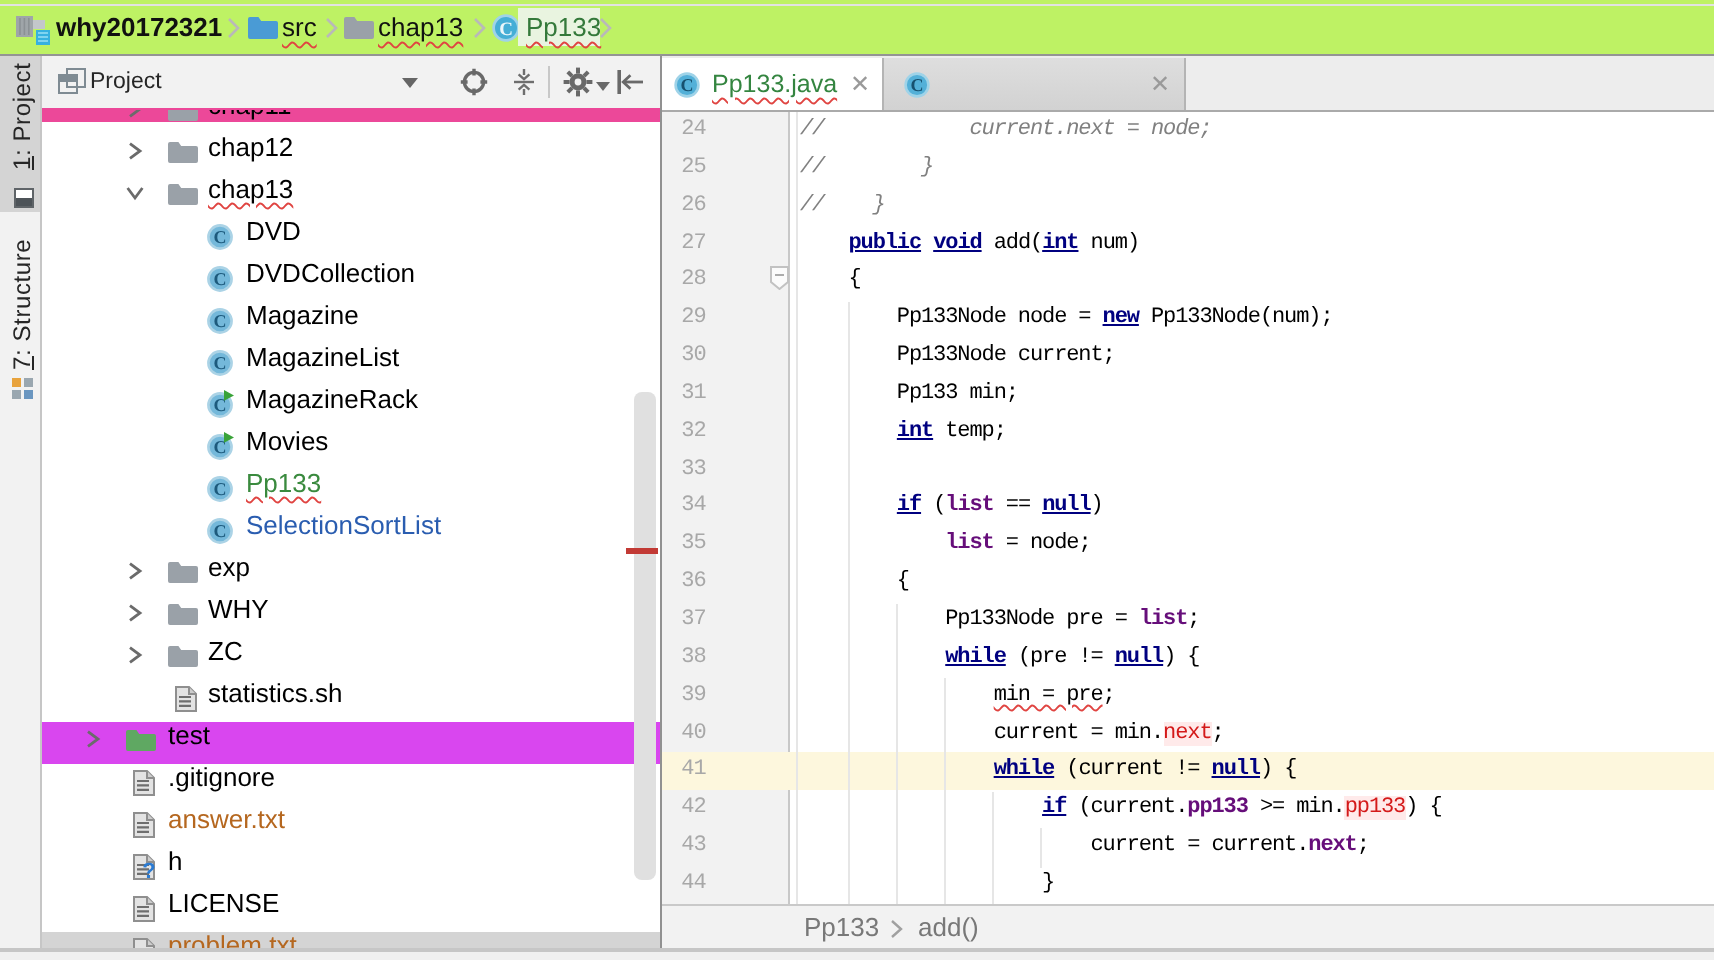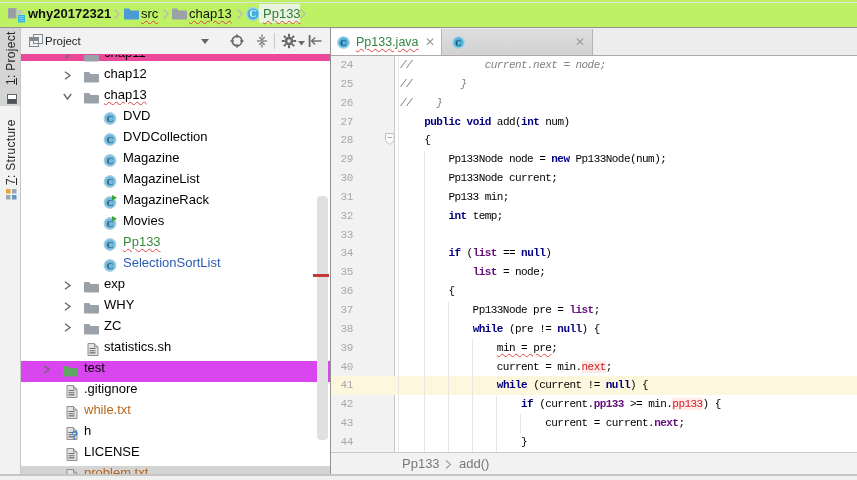--- a/index.html
+++ b/index.html
@@ -26,21 +26,21 @@
   #vsep{left:330px;top:28px;width:1px;height:447px;background:#919191;}
   
   #tabbar{left:331px;top:28px;width:526px;height:27px;background:#ededed;border-bottom:1px solid #aaa;}
   .tab{position:absolute;top:1px;height:26px;font-size:12.5px;}
   
   #editor{left:331px;top:56px;width:526px;height:396px;background:#fff;overflow:hidden;}
   #gutter{position:absolute;left:0;top:0;width:63px;height:396px;background:#f2f2f2;border-right:1px solid #c8c8c8;}
   pre{margin:0;font-family:"Liberation Mono",monospace;font-size:11px;line-height:18.85px;letter-spacing:-0.55px;}
   #lnums{position:absolute;left:0;top:0;width:22px;text-align:right;color:#a8a8a8;font-size:11px;letter-spacing:-0.4px;}
   #code{position:absolute;left:69px;top:0;color:#000;}
-  .kw{color:#000080;font-weight:bold;}
+  .kw{color:#000080;font-weight:bold;text-decoration:underline;}
   .cm{color:#808080;font-style:italic;}
   .fld{color:#660e7a;font-weight:bold;}
   .err{color:#d41a1a;background:#ffeaea;}
   .guide{position:absolute;width:1px;background:#e6e6e6;}
   
   #botbar{left:331px;top:452px;width:526px;height:22px;background:#f2f2f2;border-top:1px solid #c9c9c9;
           font-size:13px;color:#787878;line-height:22px;}
   #statband{left:0;top:474px;width:857px;height:6px;background:#f0f0f0;border-top:2px solid #c6c6c6;box-sizing:border-box;}
 </style>
 </head>
@@ -304,21 +304,21 @@
         <span class="tlabel " style="left:63px;">.gitignore</span>
       </div>
       <div class="trow" style="top:347.5px;">
         <span class="ticon" style="left:42px"><svg width="16" height="15">
             <g transform="translate(2.5,0)">
               <path d="M1.5,1.5 h6.5 l3.5,3.5 v8.5 h-10 z" fill="#e3e3e3" stroke="#8f8f8f"></path>
               <path d="M8,1.5 v3.5 h3.5" fill="#cdcdcd" stroke="#8f8f8f"></path>
               <path d="M3,6.5 h6 M3,8.7 h6 M3,10.9 h6" stroke="#6e6e6e" stroke-width="1.1"></path>
             </g>
           </svg></span>
-        <span class="tlabel " style="left:63px;color:#b5671f;">while.txt</span>
+        <span class="tlabel " style="left:63px;color:#b5671f;">answer.txt</span>
       </div>
       <div class="trow" style="top:368.5px;">
         <span class="ticon" style="left:42px"><svg width="16" height="15">
             <g transform="translate(2.5,0)">
               <path d="M1.5,1.5 h6.5 l3.5,3.5 v8.5 h-10 z" fill="#e3e3e3" stroke="#8f8f8f"></path>
               <path d="M8,1.5 v3.5 h3.5" fill="#cdcdcd" stroke="#8f8f8f"></path>
               <path d="M3,6.5 h6 M3,8.7 h6 M3,10.9 h6" stroke="#6e6e6e" stroke-width="1.1"></path>
             </g>
             <text x="11.5" y="13" text-anchor="middle" font-family="Liberation Sans" font-size="11" font-weight="bold" fill="#2b7bd3">?</text>
           </svg></span>

